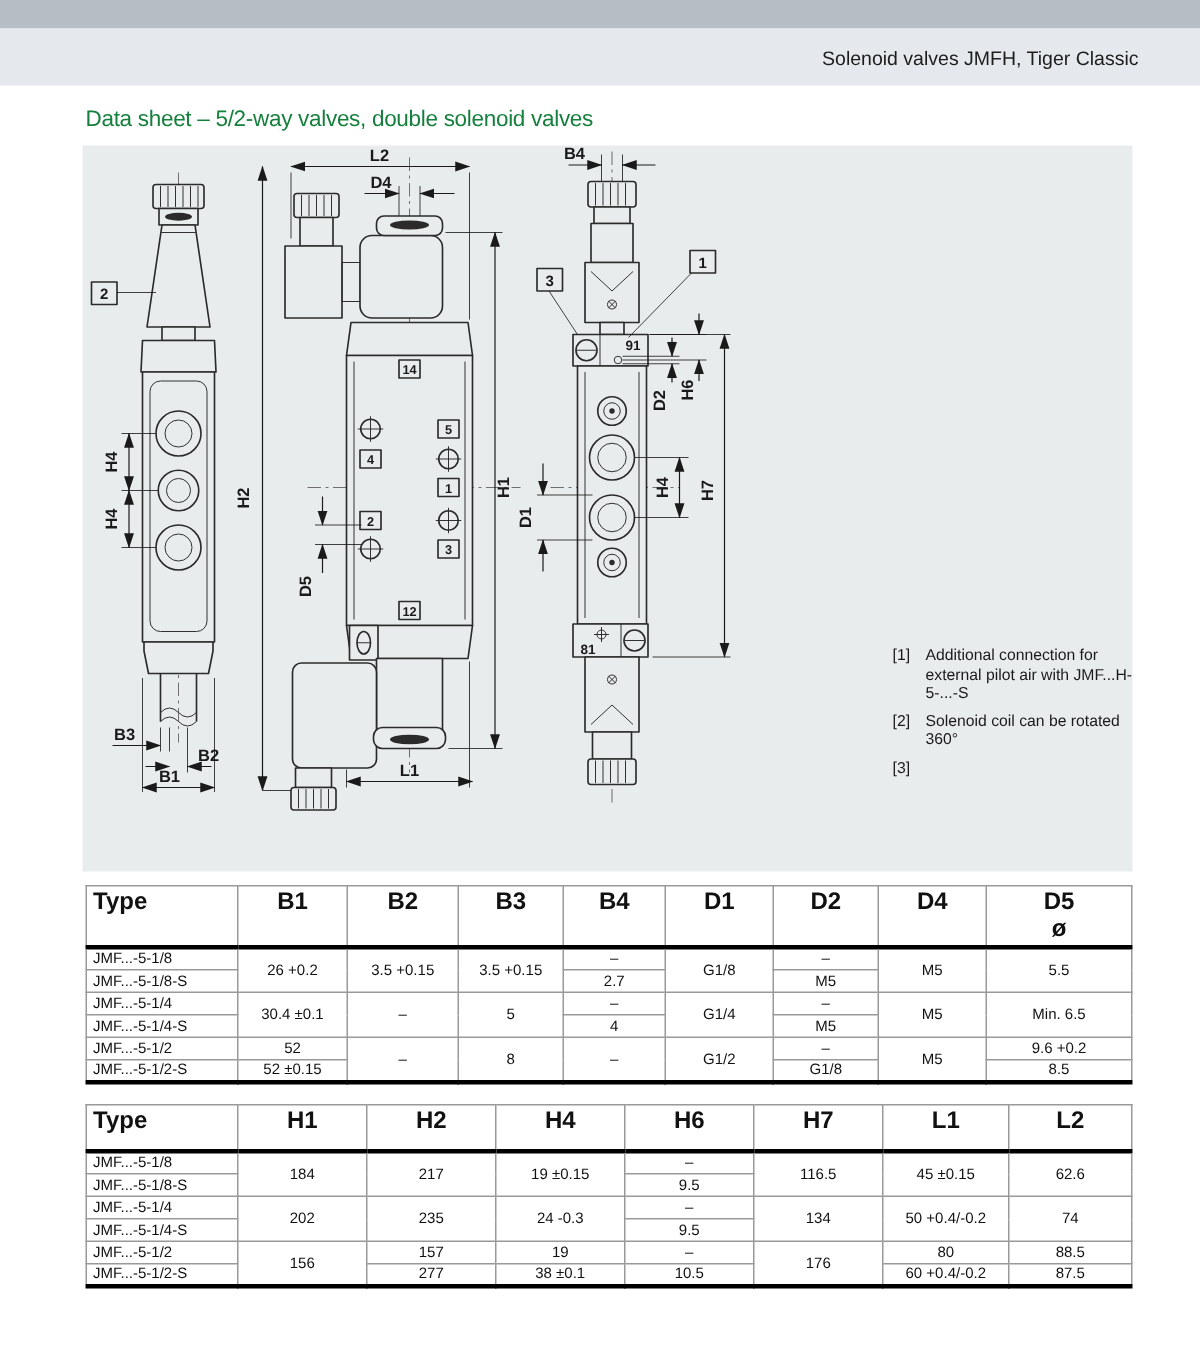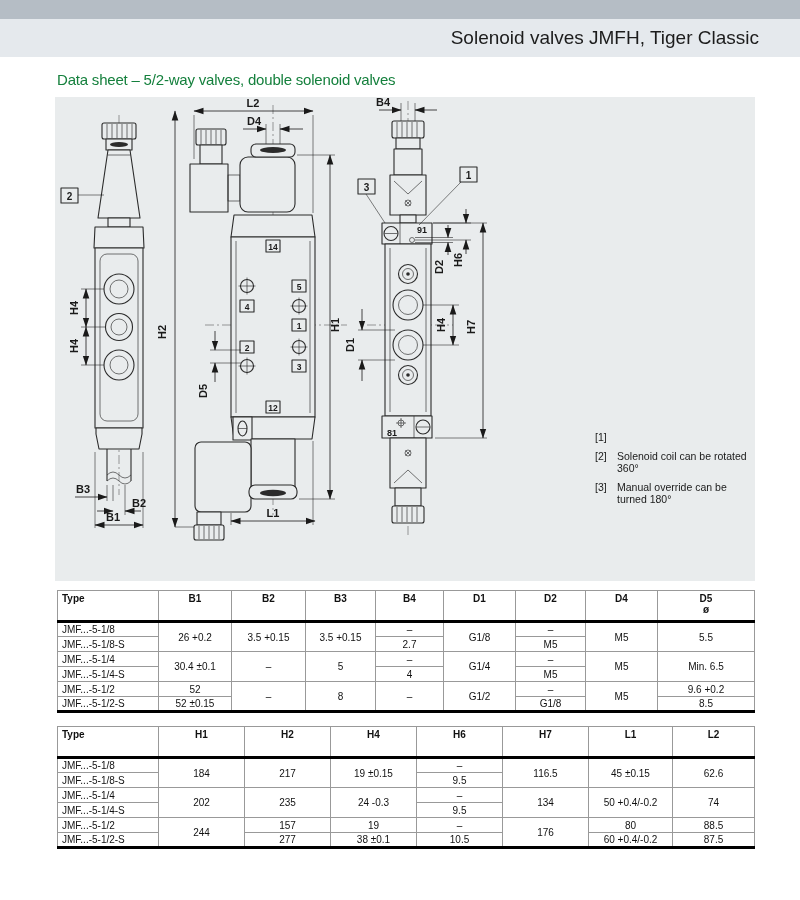--- a/index.html
+++ b/index.html
@@ -1,41 +1,41 @@
 <!DOCTYPE html>
 <html><head>
 <meta charset="utf-8">
 <style>
   * { margin:0; padding:0; box-sizing:border-box; }
   html,body { width:800px; height:900px; background:#fff; overflow:hidden;
     font-family:"Liberation Sans", sans-serif; color:#1a1a1a; }
   .topbar1 { height:19px; background:#b5bdc5; }
   .topbar2 { height:38px; background:#e5e9ed; display:flex; align-items:center;
-    justify-content:flex-end; padding-right:41px; font-size:19px; color:#1c1c1c; }
+    justify-content:flex-end; padding-right:41px; font-size:13px; color:#1c1c1c; }
   .doc-title { margin:14px 0 0 57px; font-size:15px; color:#15803d; letter-spacing:-0.2px; }
   .panel { margin:9px 0 0 55px; width:700px; height:484px; background:#e9eced; }
   .panel-head { height:20px; background:#d9e9f6; font-size:11px; font-weight:bold;
     color:#16283b; line-height:20px; padding-left:6px; }
   .panel-sub { height:17px; font-size:10.5px; color:#2c2c2c; line-height:17px; padding-left:6px; }
   .drawing { position:relative; width:700px; height:447px; }
   .drawing svg { position:absolute; left:0; top:0; }
   .notes { position:absolute; left:540px; top:334px; width:162px; font-size:10.5px;
     color:#1a1a1a; line-height:12.5px; }
   .note-row { display:flex; margin-bottom:6px; }
   .note-ref { width:22px; flex:none; }
   .note-text { flex:1; }
   .tablewrap { margin-left:57px; width:698px; }
   table { border-collapse:collapse; width:698px; table-layout:fixed;
     font-size:10px; color:#111; background:#fff; }
   .tbl1 { margin-top:9px; }
   .tbl2 { margin-top:13px; }
   table { border:1px solid #555; border-bottom:3px solid #000; }
   th,td { border:1px solid #999; }
   thead th { border-bottom:3px solid #000; font-weight:bold; vertical-align:top;
-    text-align:center; padding:2px 3px 1px; height:31px; font-size:10px; }
+    text-align:center; padding:2px 3px 1px; height:31px; font-size:16px; }
   thead th.t { text-align:left; padding-left:4px; }
   td { height:15px; padding:1px 3px; text-align:center; white-space:nowrap; }
   td.t { text-align:left; padding-left:4px; }
   
   .ol  { fill:none; stroke:#2b2b2b; stroke-width:1.1; stroke-linejoin:round; }
   .olf { fill:#e9eced; stroke:#2b2b2b; stroke-width:1.1; stroke-linejoin:round; }
   .ol2 { fill:none; stroke:#2b2b2b; stroke-width:0.65; }
   .dark{ fill:#2b2b2b; stroke:none; }
   .cl  { stroke:#707070; stroke-width:0.7; stroke-dasharray:9 3 2 3; fill:none; }
   .dim { stroke:#1a1a1a; stroke-width:0.8; fill:none; }
@@ -279,28 +279,28 @@
       <path class="ol2" d="M339,386 L353,373 L367,386"></path>
       <rect class="olf" x="340" y="391" width="26" height="18"></rect>
       <rect class="olf" x="337" y="409" width="32" height="17" rx="2"></rect>
       <path class="ol2" d="M342,410 v15 M347,410 v15 M352,410 v15 M357,410 v15 M362,410 v15"></path>
     </g>
   </svg>
 
   <div class="notes">
     <div class="note-row">
       <span class="note-ref">[1]</span>
+      <span class="note-text">Additional connection for external pilot air with JMF...H-5-...-S</span>
     </div>
     <div class="note-row">
       <span class="note-ref">[2]</span>
       <span class="note-text">Solenoid coil can be rotated 360°</span>
     </div>
     <div class="note-row">
       <span class="note-ref">[3]</span>
-      <span class="note-text">Manual override can be turned 180°</span>
     </div>
   </div>
   </div>
 </div>
 
 <div class="tablewrap">
 
   <table class="tbl1">
     <colgroup>
       <col style="width:101px">
@@ -429,21 +429,21 @@
         <td rowspan="2">134</td>
         <td rowspan="2">50 +0.4/-0.2</td>
         <td rowspan="2">74</td>
       </tr>
       <tr>
         <td class="t">JMF...-5-1/4-S</td>
         <td>9.5</td>
       </tr>
       <tr>
         <td class="t">JMF...-5-1/2</td>
-        <td rowspan="2">244</td>
+        <td rowspan="2">156</td>
         <td>157</td>
         <td>19</td>
         <td>–</td>
         <td rowspan="2">176</td>
         <td>80</td>
         <td>88.5</td>
       </tr>
       <tr>
         <td class="t">JMF...-5-1/2-S</td>
         <td>277</td>

